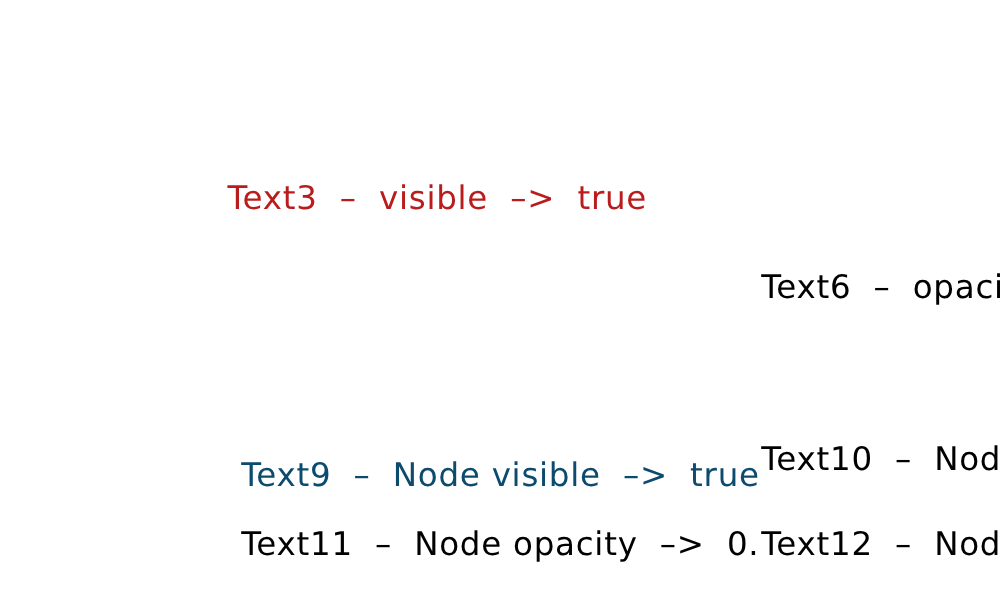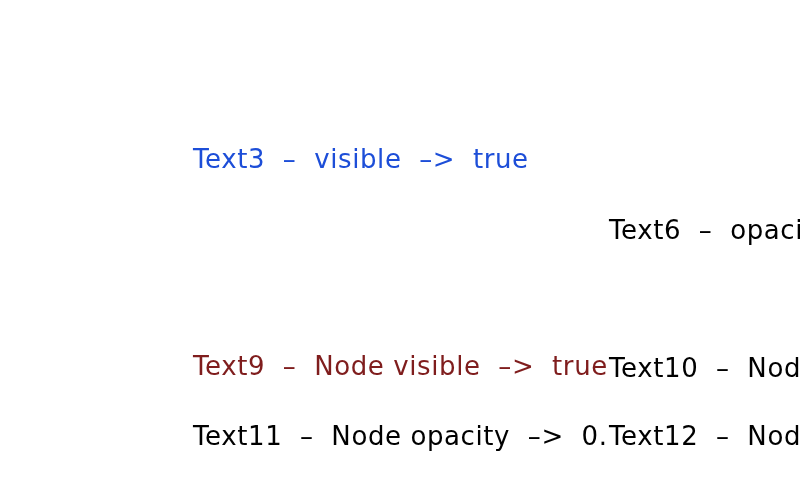--- a/index.html
+++ b/index.html
@@ -40,25 +40,25 @@
   .lbl-text11 { left: 193px; top: 421px; }
   .lbl-text12 { left: 609px; top: 421px; }
   
   .occluding { background: #ffffff; padding-left: 0; }
 </style>
 </head>
 <body>
 
 <div id="stage" style="width: 800px; height: 480px; background: rgb(255, 255, 255);">
 
-  <div class="label lbl-text3" style="left: 193px; top: 144px; color: #1d4ed8;">Text3  –  visible  –&gt;  true</div>
+  <div class="label lbl-text3" style="left: 182px; top: 144px; color: #b91c1c;">Text3  –  visible  –&gt;  true</div>
 
   <div class="label lbl-text6" style="left: 609px; top: 215px; color: rgb(0, 0, 0);">Text6  –  opacity  –&gt;  0.5</div>
 
-  <div class="label lbl-text9" style="left: 193px; top: 351px; color: #7f1d1d;">Text9  –  Node visible  –&gt;  true</div>
+  <div class="label lbl-text9" style="left: 193px; top: 366px; color: #0c4a6e;">Text9  –  Node visible  –&gt;  true</div>
 
   <div class="label lbl-text10 occluding" style="left: 609px; top: 353px; color: rgb(0, 0, 0);">Text10  –  Node visible  –&gt;  false</div>
 
   <div class="label lbl-text11" style="left: 193px; top: 421px; color: rgb(0, 0, 0);">Text11  –  Node opacity  –&gt;  0.5</div>
 
   <div class="label lbl-text12 occluding" style="left: 609px; top: 421px; color: rgb(0, 0, 0);">Text12  –  Node opacity  –&gt;  1.0</div>
 
 </div>
 
 </body></html>

